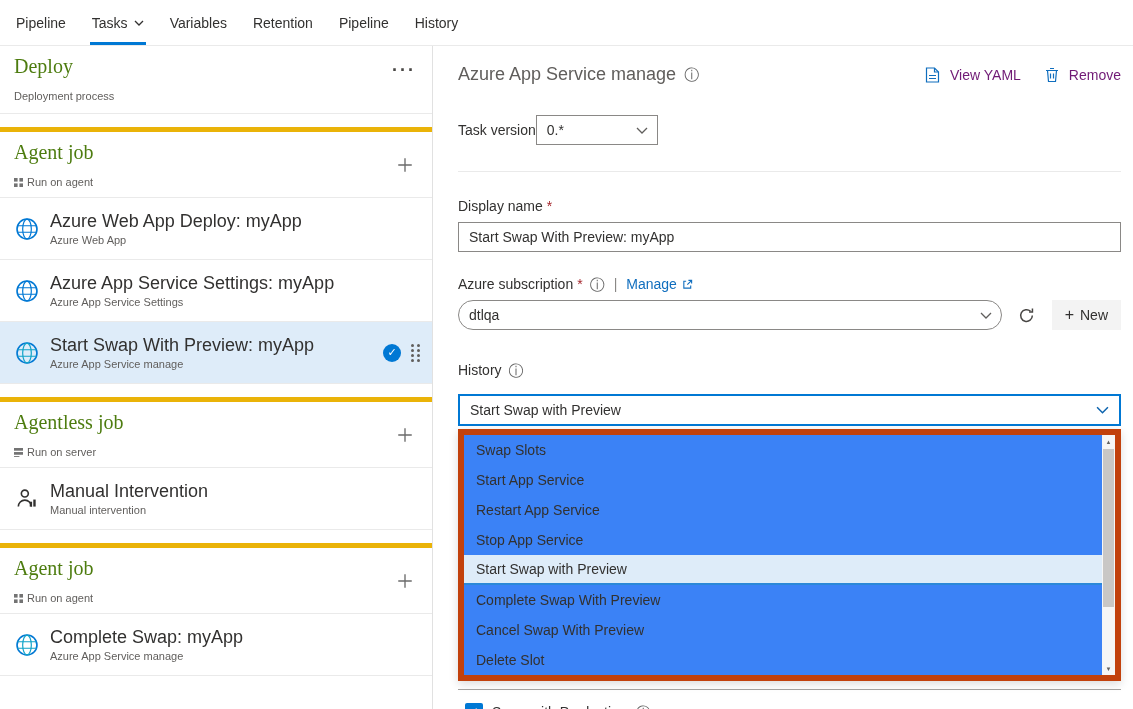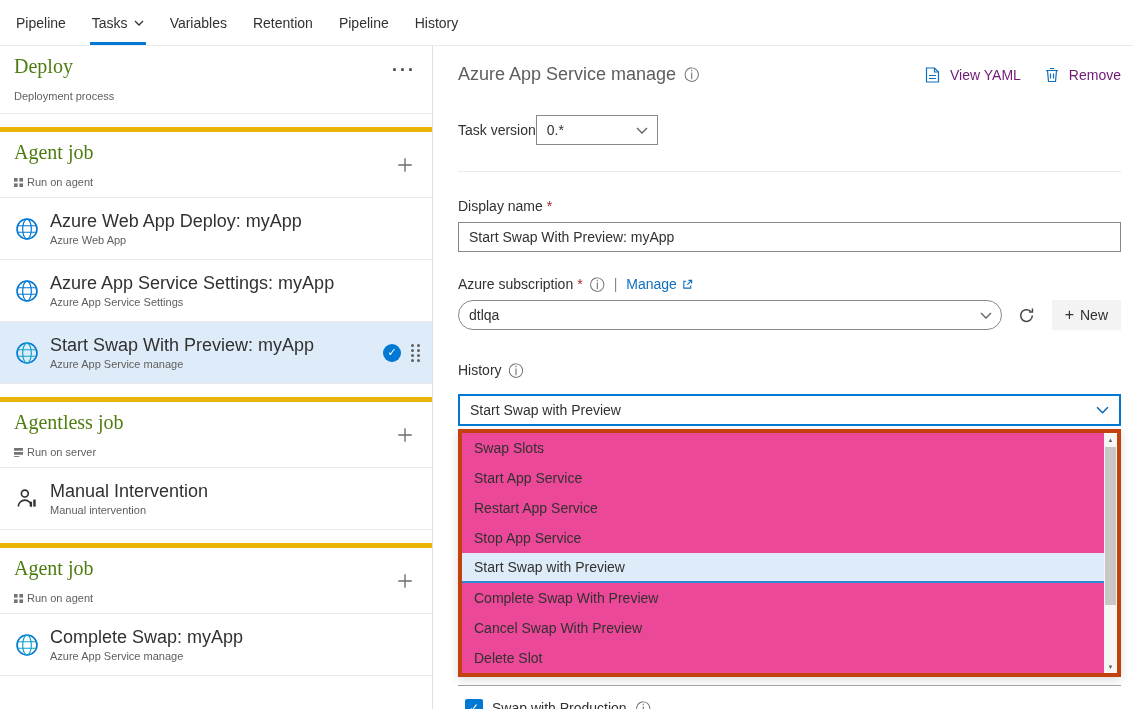--- a/index.html
+++ b/index.html
@@ -58,21 +58,21 @@
   .manage-link { display:flex; align-items:center; gap:5px; color:#106ebe; cursor:pointer; }
   .sub-row { display:flex; align-items:center; gap:10px; margin-top:8px; }
   .sub-select { flex:1;border-radius:15px; }
   .icon-btn { width:30px; height:30px; display:flex; align-items:center; justify-content:center;
     background:#fff; border:none; cursor:pointer; }
   .new-btn { height:30px; padding:0 13px; background:#f3f3f3; display:flex; align-items:center; gap:6px;
     cursor:pointer; font-size:14px; color:#323130; border:none; }
   .new-plus { font-size:16px; color:#323130; }
   .combo-focused { margin-top:16px; border:2px solid #0078d4; height:32px; display:flex; align-items:center;
     justify-content:space-between; padding:0 10px; cursor:pointer; background:#fff; }
-  .flyout { position:relative; margin-top:3px; border:4px solid #c2410c; background:#ec4899;
+  .flyout { position:relative; margin-top:3px; border:6px solid #c2410c; background:#3b82f6;
     box-shadow:0 3px 9px rgba(0,0,0,.14); padding-right:13px; }
   .option { height:30px; line-height:30px; padding:0 12px; font-size:14px; cursor:pointer; }
   .option.selected { background:#deecf9; line-height:28px; border-bottom:2px solid #2b88d8; }
   .scrollbar { position:absolute; top:0; right:0; width:13px; height:100%; background:#f6f6f6;
     display:flex; flex-direction:column; align-items:center; }
   .scroll-arrow { font-size:6px; color:#616161; height:13px; width:100%; display:flex;
     align-items:center; justify-content:center; cursor:pointer; }
   .scroll-arrow.bottom { margin-top:auto; }
   .scroll-thumb { position:absolute; top:14px; left:1px; width:11px; height:158px; background:#c9c7c5; cursor:pointer; }
   .hidden-line { border-top:1px solid #a6a4a2; margin-top:8px; }

